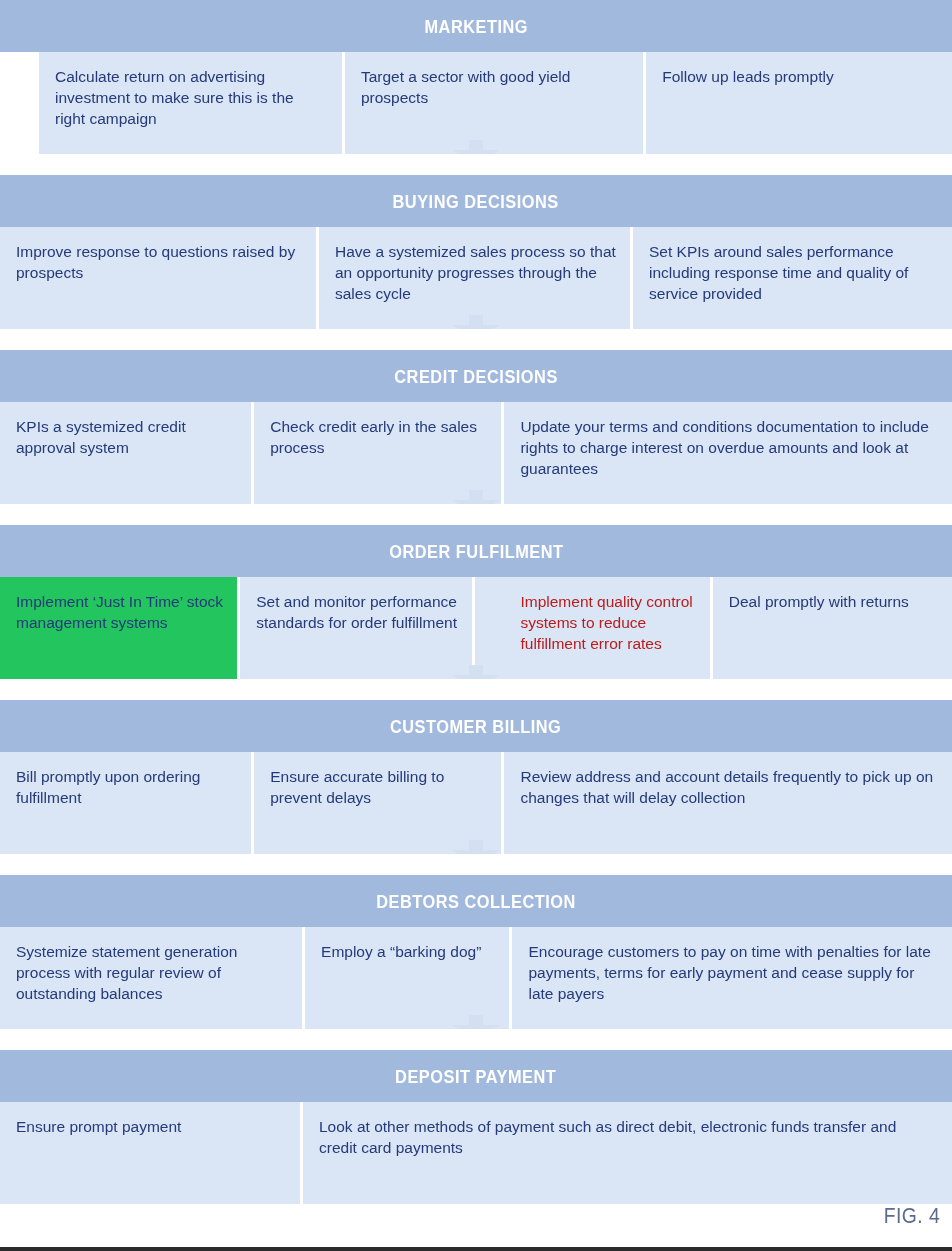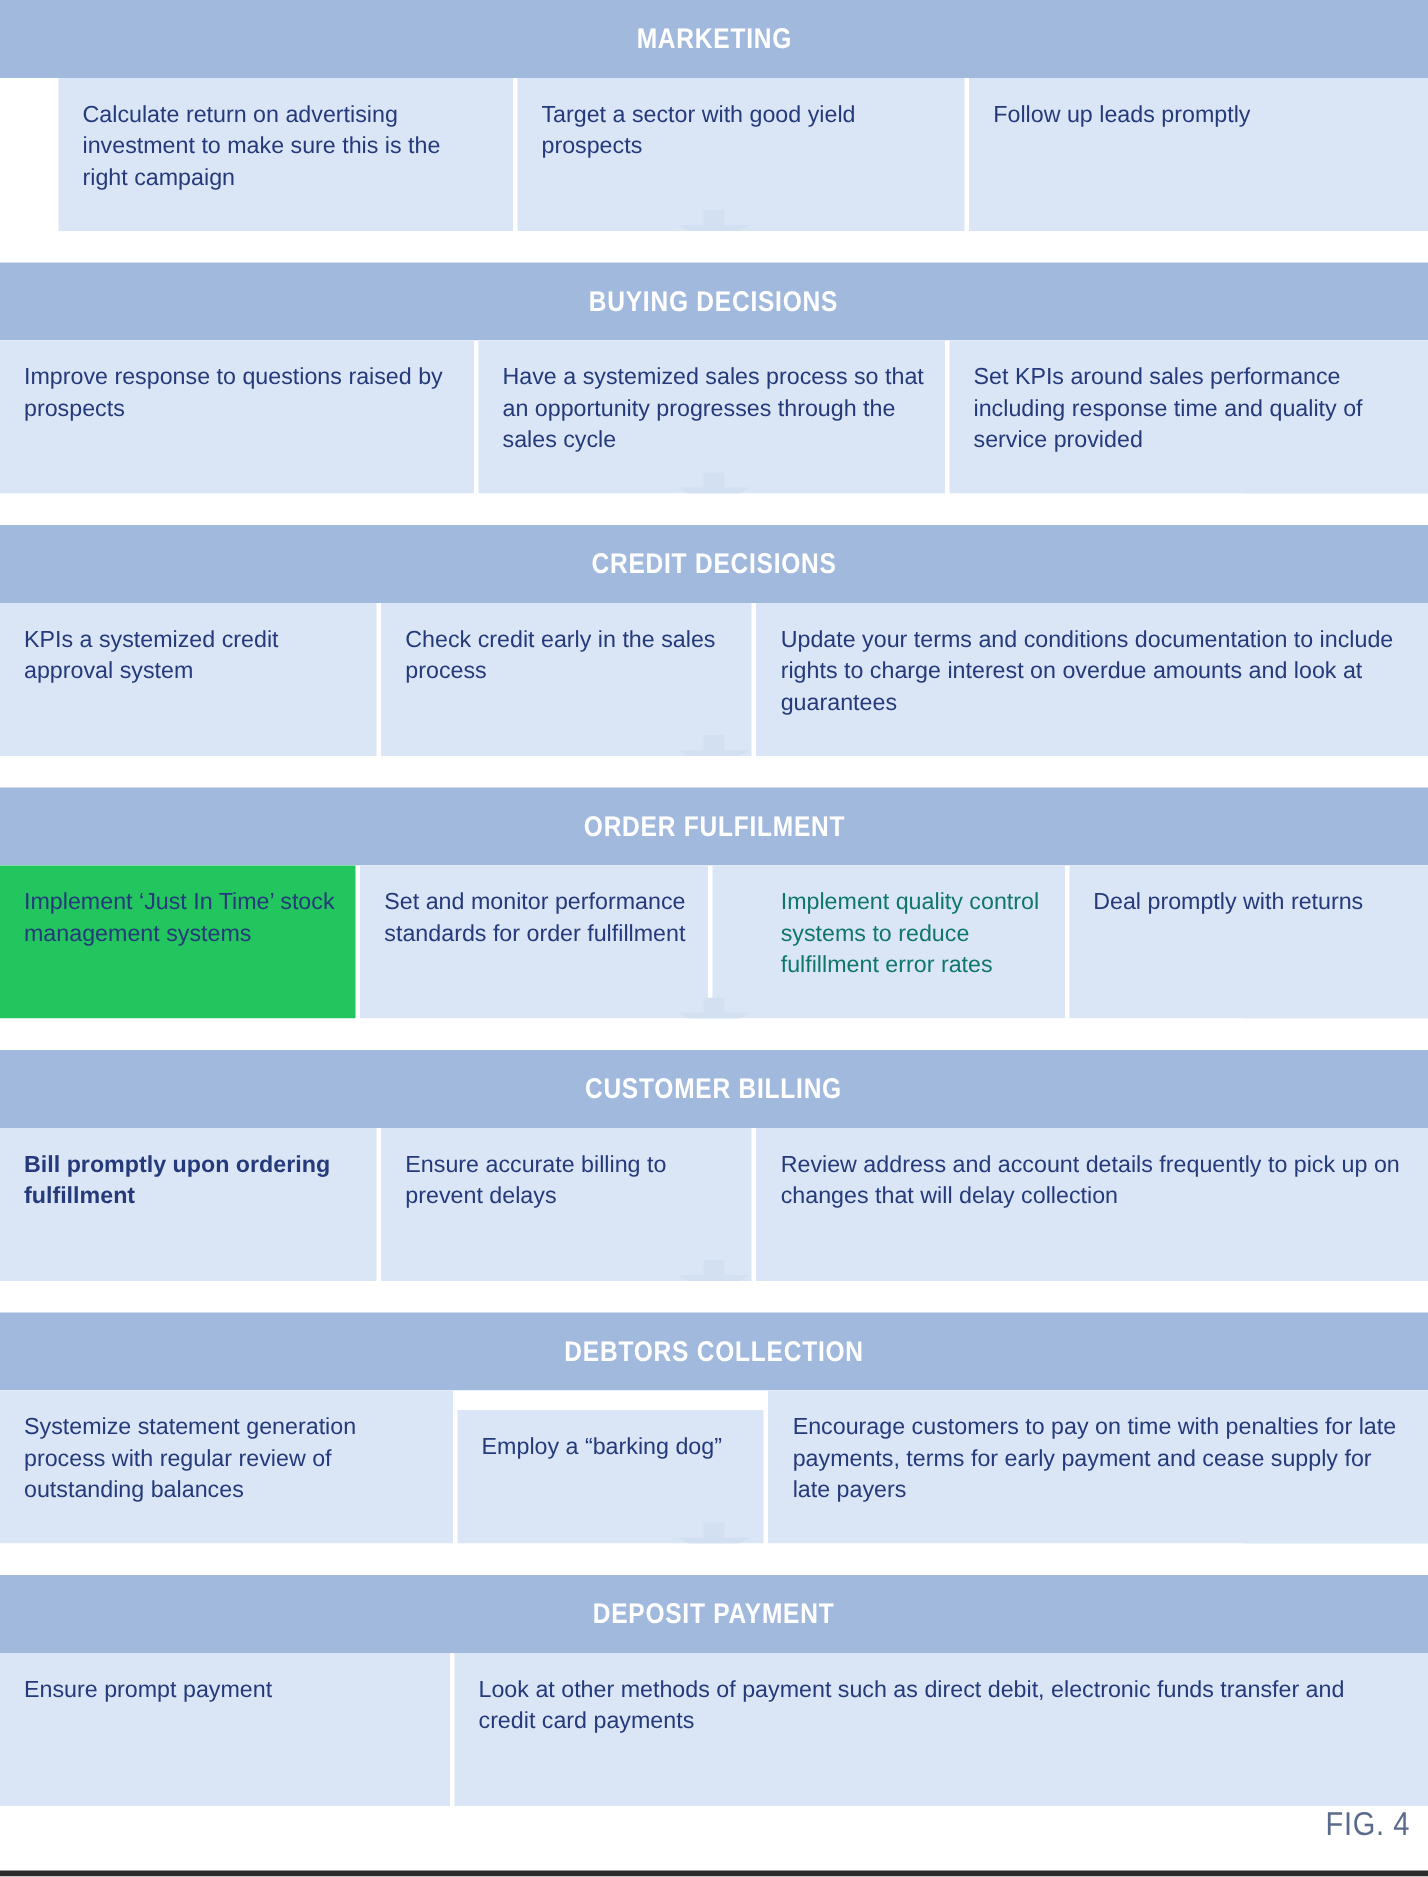--- a/index.html
+++ b/index.html
@@ -190,42 +190,42 @@
       <div class="section-header" style="height: 52px; background: rgb(162, 185, 222); color: rgb(255, 255, 255);">
         <span>ORDER FULFILMENT</span>
       </div>
       <div class="section-body" style="height: 102px;">
         <div class="cell" style="width: 238px; background: #22c55e; color: rgb(36, 58, 122);">
           <div>Implement ‘Just In Time’ stock management systems</div>
         </div>
         <div class="cell" style="width: 233px; background: rgb(218, 229, 245); color: rgb(36, 58, 122);">
           <div>Set and monitor performance standards for order fulfillment</div>
         </div>
-        <div class="cell" style="width: 235px; background: rgb(218, 229, 245); color: #0f766e; padding-left: 45px;">
+        <div class="cell" style="width: 235px; background: rgb(218, 229, 245); color: #b91c1c; padding-left: 45px;">
           <div>Implement quality control systems to reduce fulfillment error rates</div>
         </div>
         <div class="cell" style="width: 240px; background: rgb(218, 229, 245); color: rgb(36, 58, 122);">
           <div>Deal promptly with returns</div>
         </div>
       </div>
       <div class="arrow-wrap" style="top: 140px;">
         <div class="arrow">
           <svg width="48" height="24" viewBox="0 0 48 24">
             <polygon points="17,0 31,0 31,10 48,10 24,24 0,10 17,10" fill="#d3e0f2"></polygon>
           </svg>
         </div>
       </div>
     </div>
     <div class="gap"></div>
     <div class="section">
       <div class="section-header" style="height: 52px; background: rgb(162, 185, 222); color: rgb(255, 255, 255);">
         <span>CUSTOMER BILLING</span>
       </div>
       <div class="section-body" style="height: 102px;">
-        <div class="cell" style="width: 252px; background: rgb(218, 229, 245); color: rgb(36, 58, 122); font-weight: bold;">
+        <div class="cell" style="width: 252px; background: rgb(218, 229, 245); color: rgb(36, 58, 122);">
           <div>Bill promptly upon ordering fulfillment</div>
         </div>
         <div class="cell" style="width: 248px; background: rgb(218, 229, 245); color: rgb(36, 58, 122);">
           <div>Ensure accurate billing to prevent delays</div>
         </div>
         <div class="cell" style="width: 449px; background: rgb(218, 229, 245); color: rgb(36, 58, 122);">
           <div>Review address and account details frequently to pick up on changes that will delay collection</div>
         </div>
       </div>
       <div class="arrow-wrap" style="top: 140px;">
@@ -238,21 +238,21 @@
     </div>
     <div class="gap"></div>
     <div class="section">
       <div class="section-header" style="height: 52px; background: rgb(162, 185, 222); color: rgb(255, 255, 255);">
         <span>DEBTORS COLLECTION</span>
       </div>
       <div class="section-body" style="height: 102px;">
         <div class="cell" style="width: 303px; background: rgb(218, 229, 245); color: rgb(36, 58, 122);">
           <div>Systemize statement generation process with regular review of outstanding  balances</div>
         </div>
-        <div class="cell" style="width: 205px; background: rgb(218, 229, 245); color: rgb(36, 58, 122); margin-top: 13px;">
+        <div class="cell" style="width: 205px; background: rgb(218, 229, 245); color: rgb(36, 58, 122);">
           <div>Employ a “barking dog”</div>
         </div>
         <div class="cell" style="width: 441px; background: rgb(218, 229, 245); color: rgb(36, 58, 122);">
           <div>Encourage customers to pay on time with penalties for late payments, terms for early payment and cease supply for late payers</div>
         </div>
       </div>
       <div class="arrow-wrap" style="top: 140px;">
         <div class="arrow">
           <svg width="48" height="24" viewBox="0 0 48 24">
             <polygon points="17,0 31,0 31,10 48,10 24,24 0,10 17,10" fill="#d3e0f2"></polygon>

